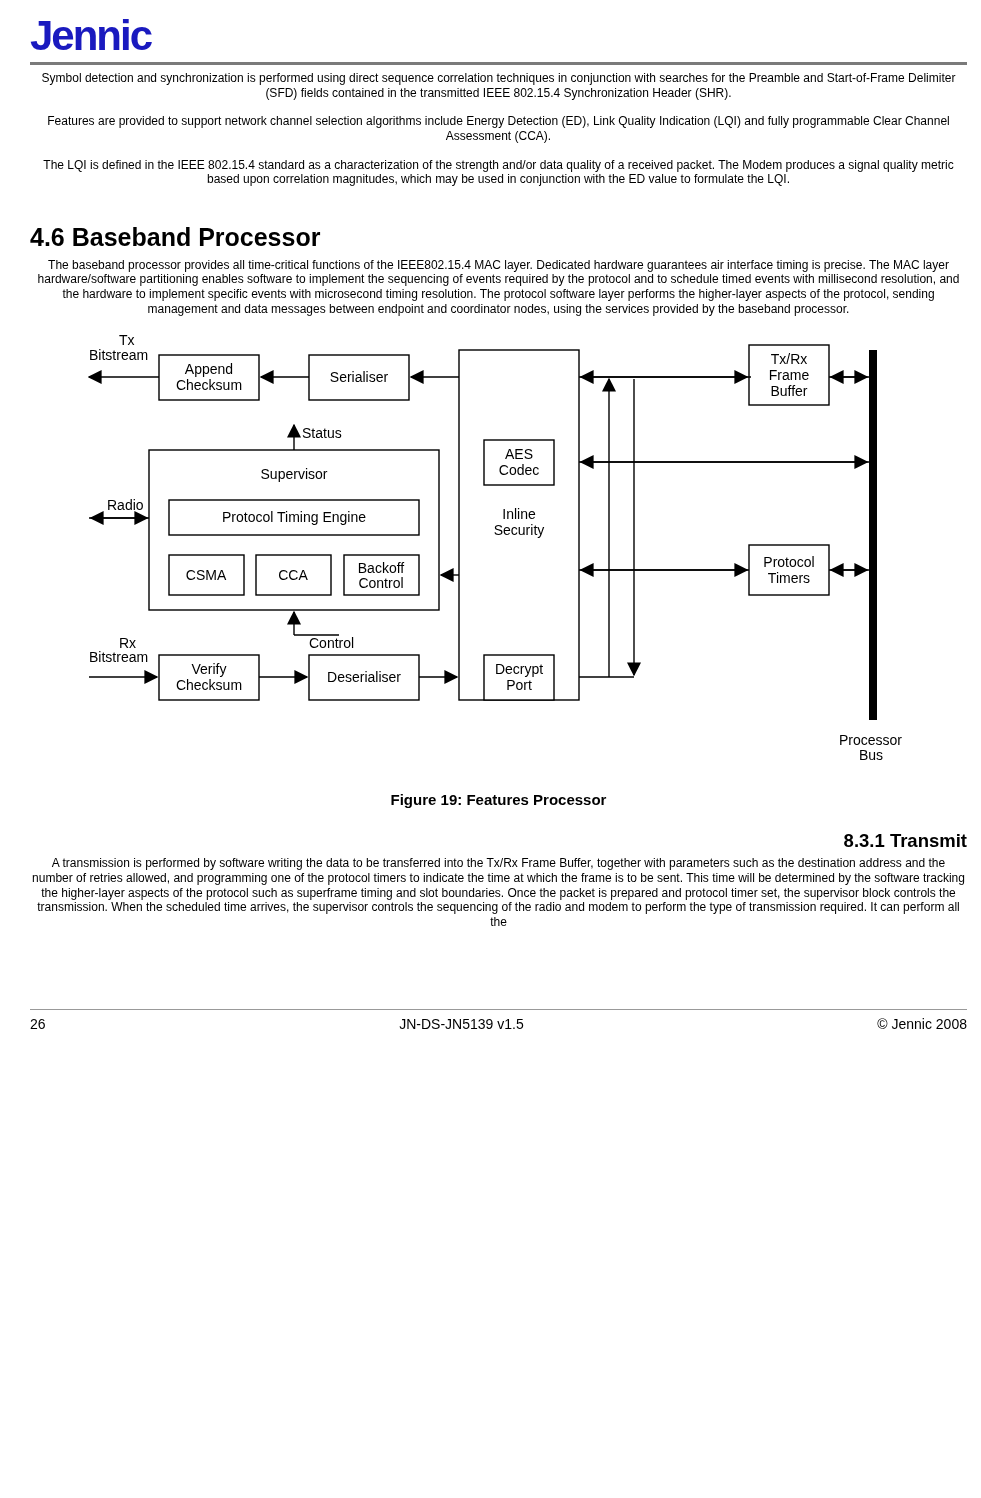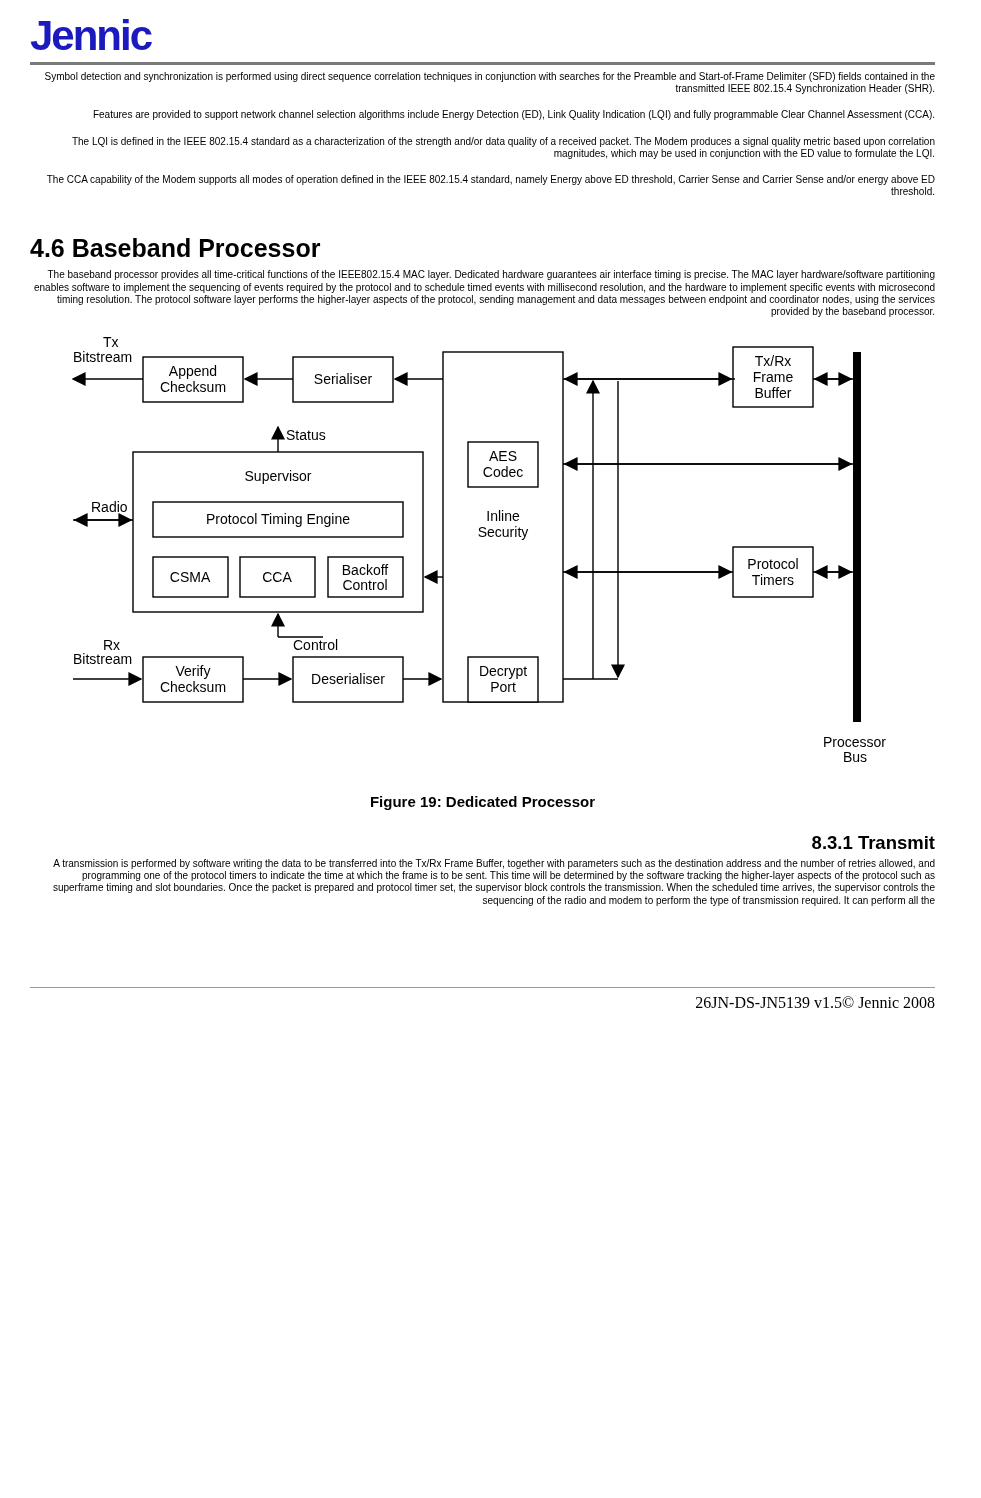--- a/index.html
+++ b/index.html
@@ -4,40 +4,40 @@
 <style>
   body {
     margin: 0;
     padding: 0;
     font-family: Arial, Helvetica, sans-serif;
     width: 981px;
     background: white;
     color: black;
   }
   .page {
-    padding: 0 46px 20px 30px;
+    padding: 0 14px 20px 30px;
   }
   .logo {
     font-family: "Arial Black", Arial, sans-serif;
     font-size: 42px;
     font-weight: 900;
     color: #1a1abf;
     letter-spacing: -2px;
     margin: 12px 0 2px 0;
   }
   .hr-top {
     height: 3px;
     background: #7a7a7a;
     margin: 0 0 6px 0;
   }
   p.body {
-    font-size: 10px;
+    font-size: 12px;
     line-height: 1.22;
     margin: 0 0 14px 0;
-    text-align: right;
+    text-align: center;
   }
   h2.section {
     font-size: 25px;
     font-weight: bold;
     margin: 36px 0 6px 0;
   }
   h3.subsection {
     font-size: 18.5px;
     font-weight: bold;
     margin: 22px 0 4px 0;
@@ -78,36 +78,34 @@
   .arr {
     stroke: black;
     stroke-width: 1.4;
     fill: none;
   }
   .footer {
     border-top: 1px solid #999;
     margin-top: 80px;
     padding-top: 6px;
     display: flex;
-    justify-content: flex-end;
-    font-size: 16px;
-    font-family: Liberation Serif, serif;
+    justify-content: space-between;
+    font-size: 14px;
   }
 </style>
 </head>
 <body>
 
 <div class="page">
   <div class="logo">Jennic</div>
   <div class="hr-top"></div>
 
   <p class="body">Symbol detection and synchronization is performed using direct sequence correlation techniques in conjunction with searches for the Preamble and Start-of-Frame Delimiter (SFD) fields contained in the transmitted IEEE 802.15.4 Synchronization Header (SHR).</p>
   <p class="body">Features are provided to support network channel selection algorithms include Energy Detection (ED), Link Quality Indication (LQI) and fully programmable Clear Channel Assessment (CCA).</p>
   <p class="body">The LQI is defined in the IEEE 802.15.4 standard as a characterization of the strength and/or data quality of a received packet. The Modem produces a signal quality metric based upon correlation magnitudes, which may be used in conjunction with the ED value to formulate the LQI.</p>
-  <p class="body">The CCA capability of the Modem supports all modes of operation defined in the IEEE 802.15.4 standard, namely Energy above ED threshold, Carrier Sense and Carrier Sense and/or energy above ED threshold.</p>
 
   <h2 class="section">4.6  Baseband Processor</h2>
   <p class="body">The baseband processor provides all time-critical functions of the IEEE802.15.4 MAC layer.  Dedicated hardware guarantees air interface timing is precise.  The MAC layer hardware/software partitioning enables software to implement the sequencing of events required by the protocol and to schedule timed events with millisecond resolution, and the hardware to implement specific events with microsecond timing resolution.  The protocol software layer performs the higher-layer aspects of the protocol, sending management and data messages between endpoint and coordinator nodes, using the services provided by the baseband processor.</p>
 
   <div class="figwrap">
     <svg class="diagram" viewBox="0 0 840 455">
       <defs>
         <marker id="ah" markerWidth="10" markerHeight="10" refX="9" refY="5" orient="auto">
           <path d="M0,0 L10,5 L0,10 Z" fill="black"></path>
         </marker>
@@ -209,21 +207,21 @@
       <text class="lbl" x="10" y="332">Bitstream</text>
 
       <line class="arr" x1="180" y1="347" x2="228" y2="347" marker-end="url(#ah)"></line>
       <line class="arr" x1="340" y1="347" x2="378" y2="347" marker-end="url(#ah)"></line>
 
       <line class="arr" x1="530" y1="347" x2="530" y2="49" marker-end="url(#ah)"></line>
       <line class="arr" x1="555" y1="49" x2="555" y2="345" marker-end="url(#ah)"></line>
       <line class="arr" x1="500" y1="347" x2="555" y2="347"></line>
 
     </svg>
-    <div class="figcaption">Figure 19: Dedicated Processor</div>
+    <div class="figcaption">Figure 19: Features Processor</div>
   </div>
 
   <h3 class="subsection">8.3.1  Transmit</h3>
   <p class="body">A transmission is performed by software writing the data to be transferred into the Tx/Rx Frame Buffer, together with parameters such as the destination address and the number of retries allowed, and programming one of the protocol timers to indicate the time at which the frame is to be sent.  This time will be determined by the software tracking the higher-layer aspects of the protocol such as superframe timing and slot boundaries.  Once the packet is prepared and protocol timer set, the supervisor block controls the transmission.  When the scheduled time arrives, the supervisor controls the sequencing of the radio and modem to perform the type of transmission required.  It can perform all the</p>
 
   <div class="footer">
     <span>26</span>
     <span>JN-DS-JN5139 v1.5</span>
     <span>© Jennic 2008</span>
   </div>

